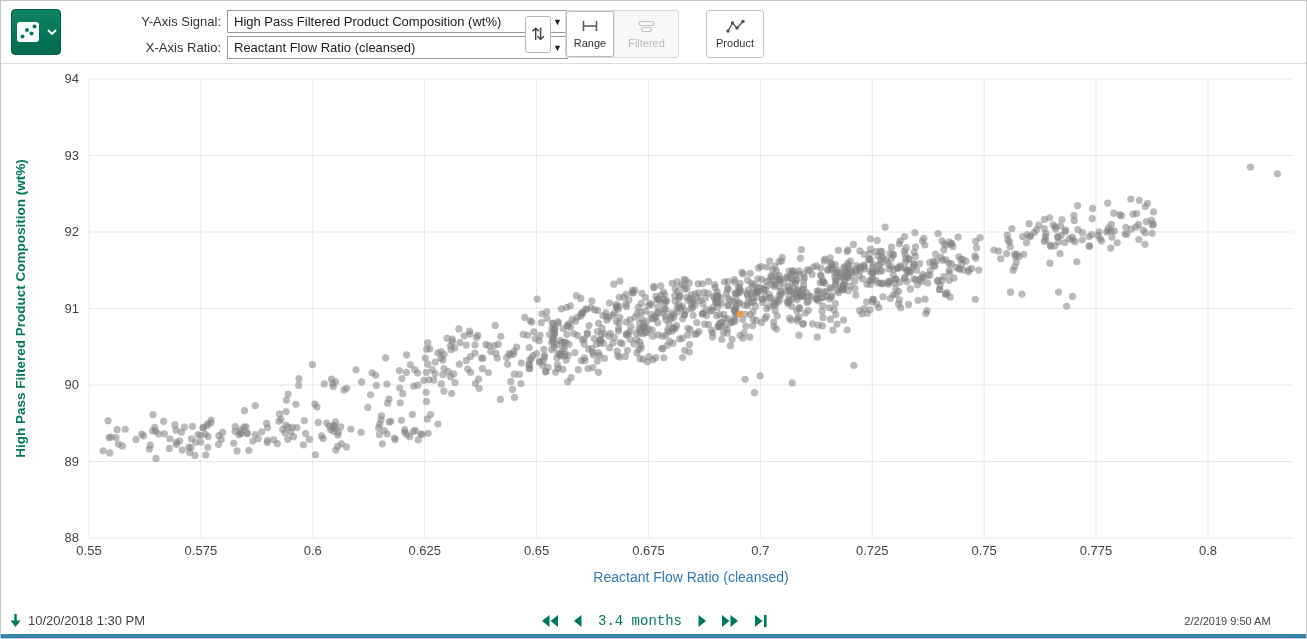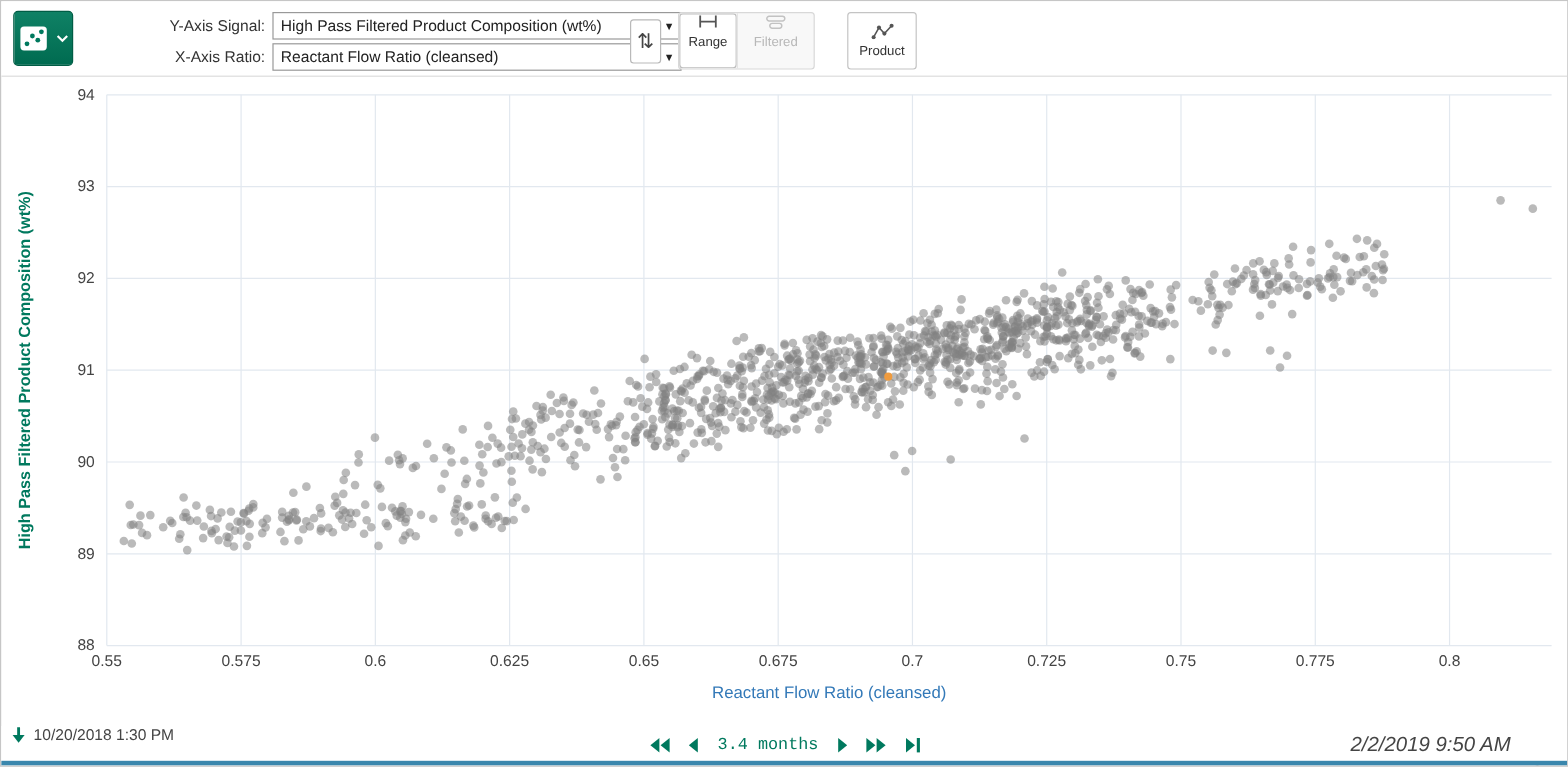--- a/index.html
+++ b/index.html
@@ -33,42 +33,42 @@
     position: absolute; left: 524px; top: 15px; width: 26px; height: 37px;
     background: #fff; border: 1px solid #b9b9b9; border-radius: 3px; cursor: pointer;
     font-size: 17px; color: #444; display: flex; align-items: center; justify-content: center; padding: 0;
   }
   .seg-group {
     position: absolute; left: 564px; top: 9px; height: 48px;
     display: flex; background: #f8f8f8; border: 1px solid #d8d8d8; border-radius: 3px;
   }
   .seg {
     width: 48px; border: none; background: transparent; cursor: pointer;
-    display: flex; flex-direction: column; align-items: center; 
+    display: flex; flex-direction: column; align-items: center; justify-content: center;
     gap: 4px; font-size: 11px; color: #333; font-family: "Liberation Sans", sans-serif; padding: 0;
   }
   .seg.active { background: #fff; box-shadow: inset 0 0 0 1px #bdbdbd; border-radius: 3px; }
   .seg.disabled { color: #b8b8b8; cursor: default; width: 64px; border-left: 1px solid #e4e4e4; }
   .connect-btn {
     position: absolute; left: 705px; top: 9px; width: 58px; height: 48px;
     background: #fff; border: 1px solid #c4c4c4; border-radius: 3px; cursor: pointer;
     display: flex; flex-direction: column; align-items: center; justify-content: center;
     gap: 4px; font-size: 11px; color: #333; font-family: "Liberation Sans", sans-serif; padding: 0;
   }
   
   .chart-region { position: absolute; top: 63px; left: 0; width: 1307px; height: 540px; }
   
   .footer { position: absolute; left: 0; right: 0; top: 604px; height: 31px; background: #fff; }
   .footer-left {
     position: absolute; left: 8px; top: 0; height: 31px;
-    display: flex; align-items: flex-start; gap: 6px; font-size: 13px; color: #444;
+    display: flex; align-items: center; gap: 6px; font-size: 13px; color: #444;
   }
   .footer-right {
     position: absolute; right: 10px; top: 0; height: 31px;
-    display: flex; align-items: center; gap: 4px; font-size: 17px; color: #444; font-style: italic;
+    display: flex; align-items: center; gap: 4px; font-size: 11px; color: #444;
   }
   .footer-center {
     position: absolute; left: 0; right: 0; top: 0; height: 31px;
     display: flex; align-items: center; justify-content: center; gap: 13px; font-family: Liberation Mono, monospace;
   }
   .tz { text-decoration: underline; cursor: pointer; margin-top: 48px; }
   .step-btn { background: none; border: none; padding: 0; cursor: pointer; display: flex; align-items: center; }
   .duration { font-size: 14px; color: #00795e; margin: 0 3px; cursor: pointer; }
   .bottom-strip { position: absolute; left: 0; right: 0; bottom: 0; height: 4px; background: #3a87ad; }
 </style>

